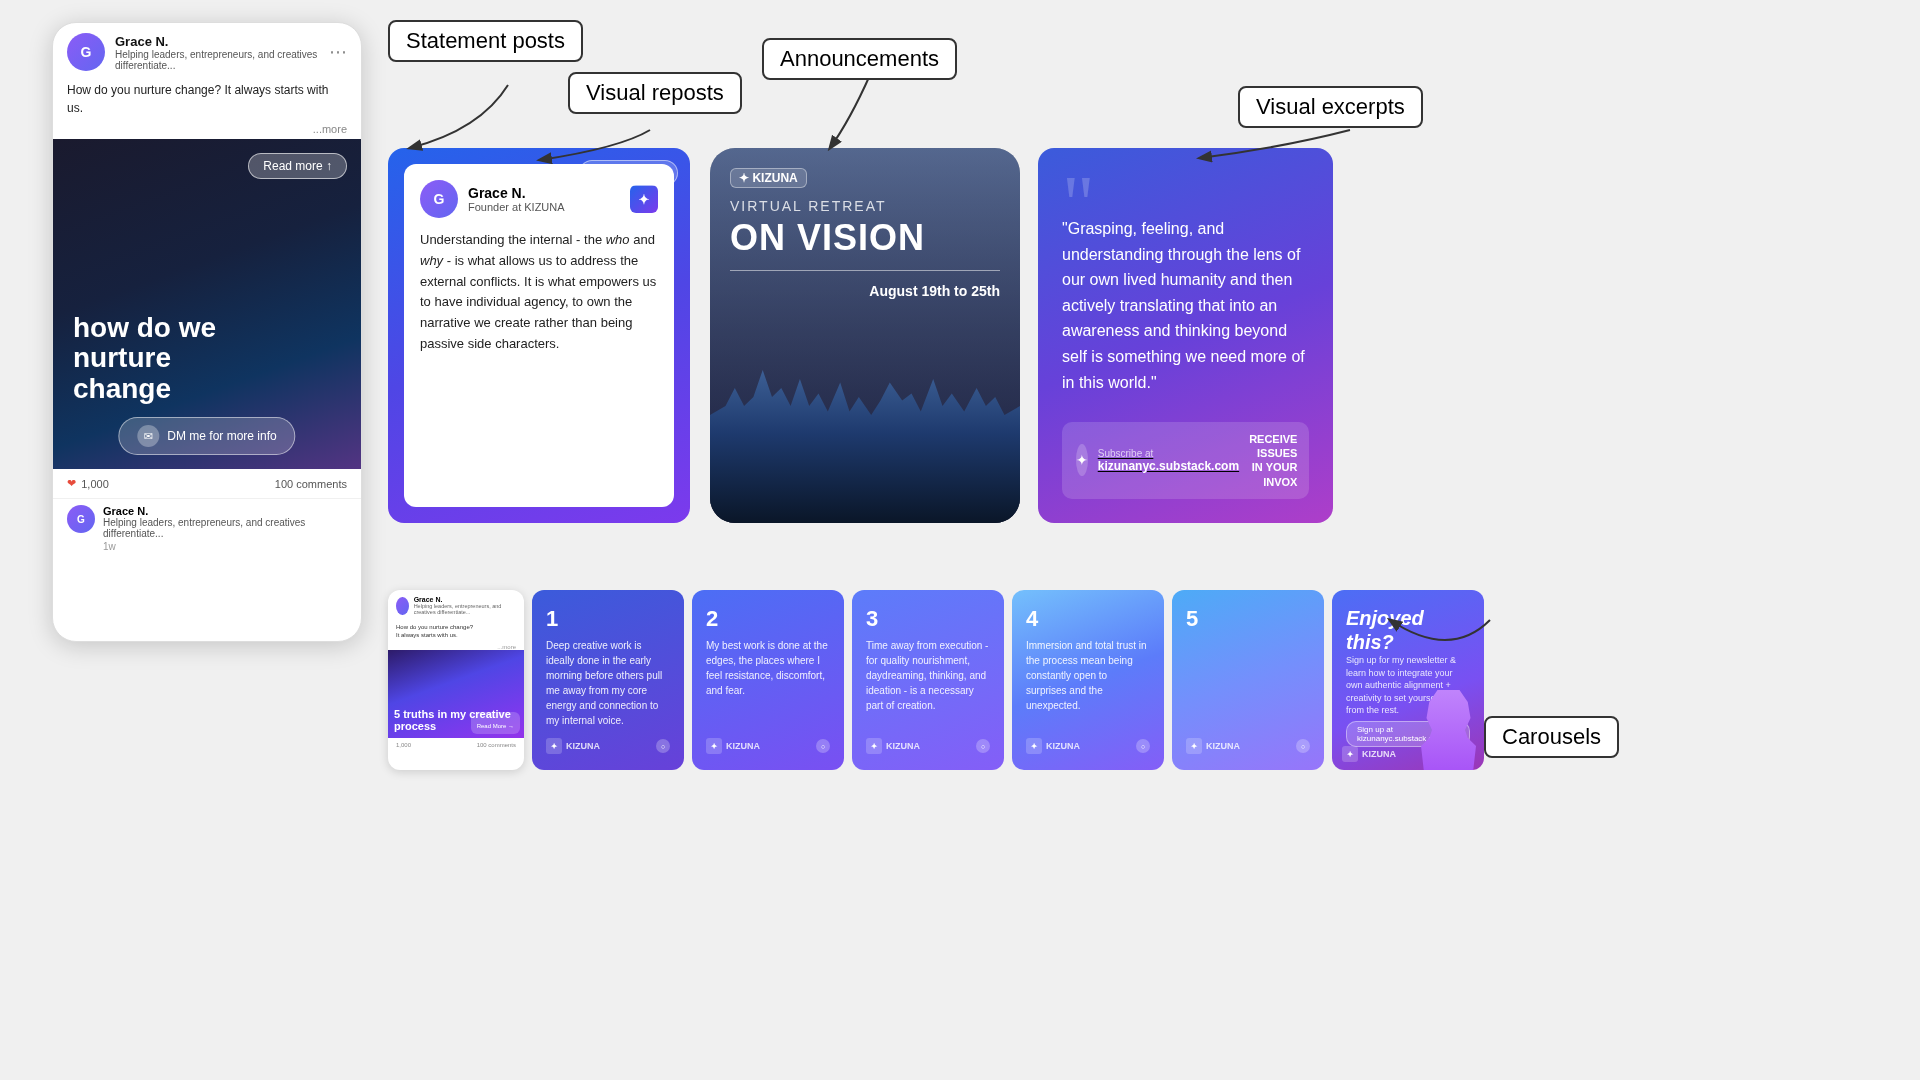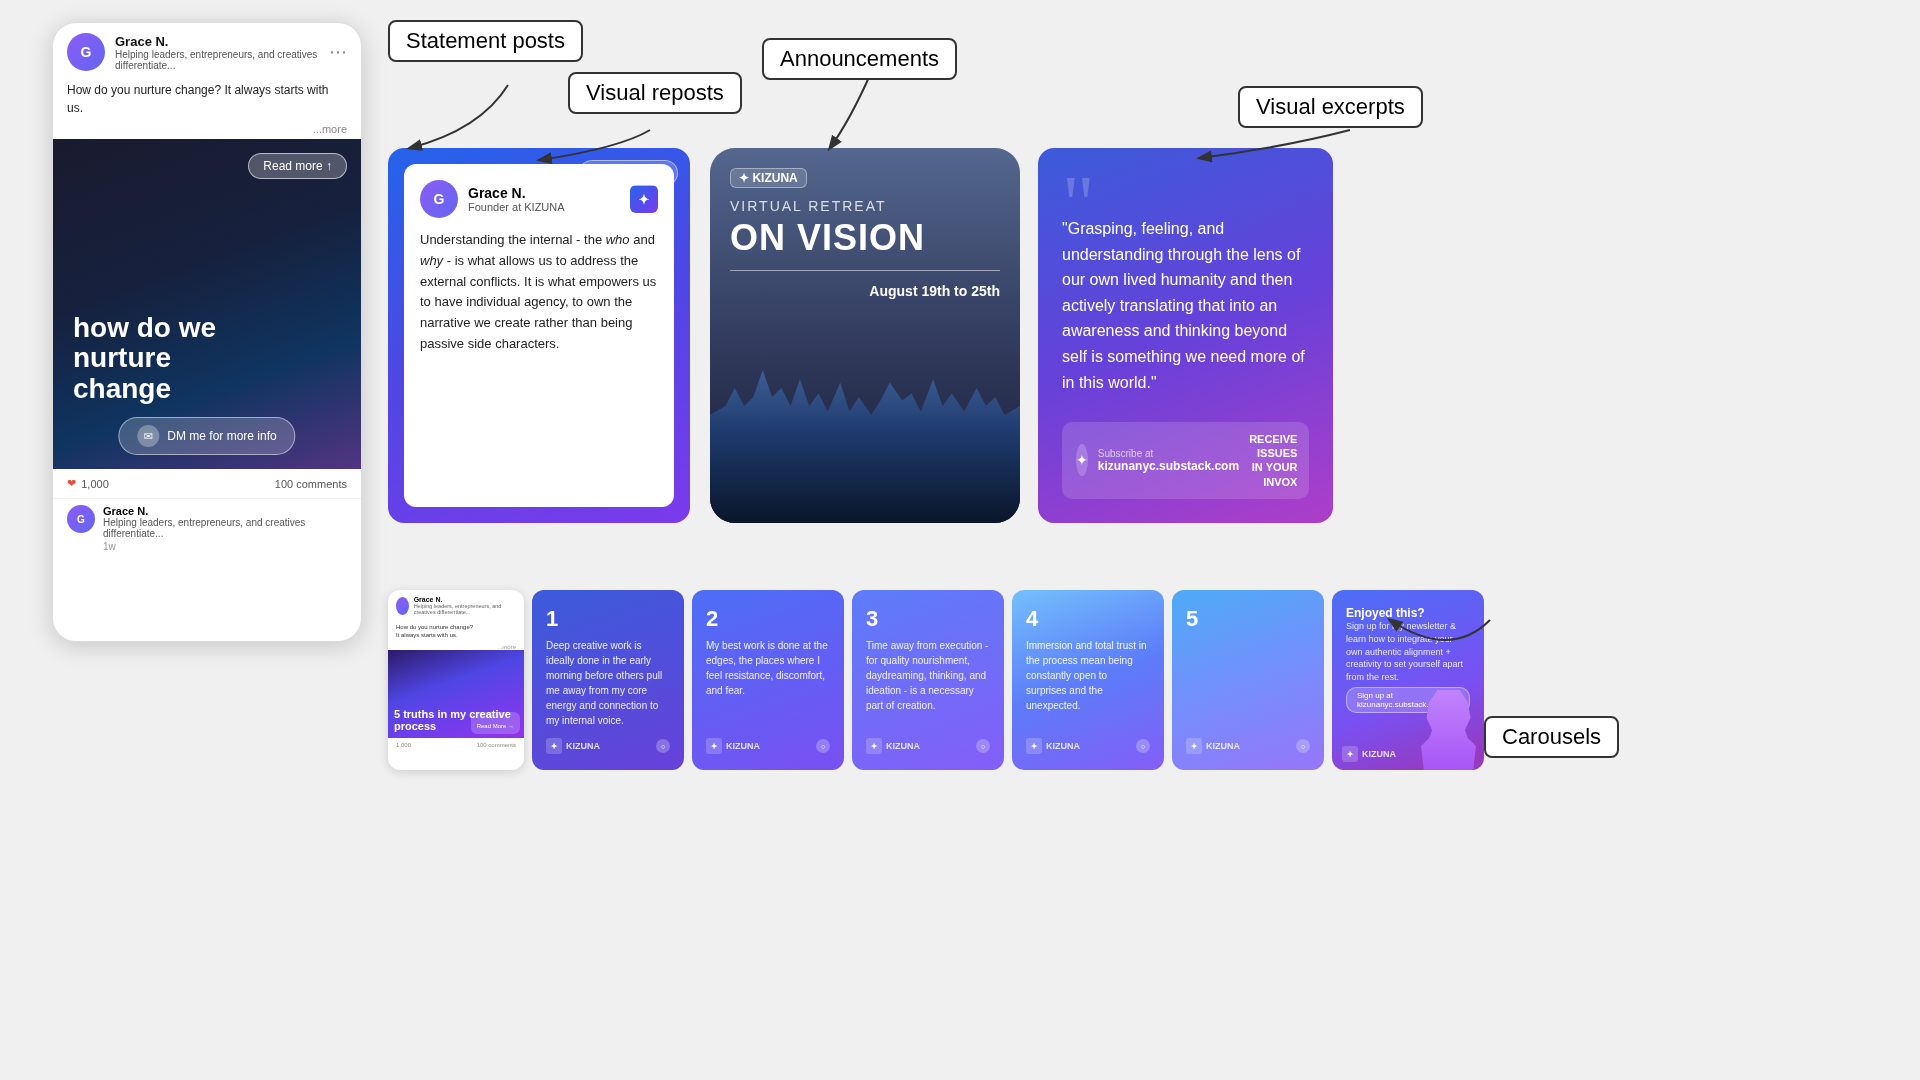--- a/index.html
+++ b/index.html
@@ -420,20 +420,21 @@
       background: rgba(255,255,255,0.2);
       display: flex;
       align-items: center;
       justify-content: center;
       font-size: 14px;
       color: white;
     }
 
     .excerpt-footer-text {
       flex: 1;
+      text-decoration: underline;
     }
 
     .excerpt-footer-text .subscribe {
       font-size: 10px;
       color: rgba(255,255,255,0.7);
     }
 
     .excerpt-footer-text .url {
       font-size: 12px;
       color: white;
@@ -597,24 +598,25 @@
       border-radius: 50%;
       background: rgba(255,255,255,0.25);
       display: flex;
       align-items: center;
       justify-content: center;
       font-size: 7px;
       color: white;
     }
 
     .carousel-last-title {
-      font-size: 12px;
+      font-size: 20px;
       font-weight: 900;
       color: white;
       line-height: 1.2;
+      font-style: italic;
     }
 
     .carousel-last-text {
       font-size: 9px;
       color: rgba(255,255,255,0.85);
       line-height: 1.4;
     }
 
     .carousel-last-btn {
       background: rgba(255,255,255,0.2);

